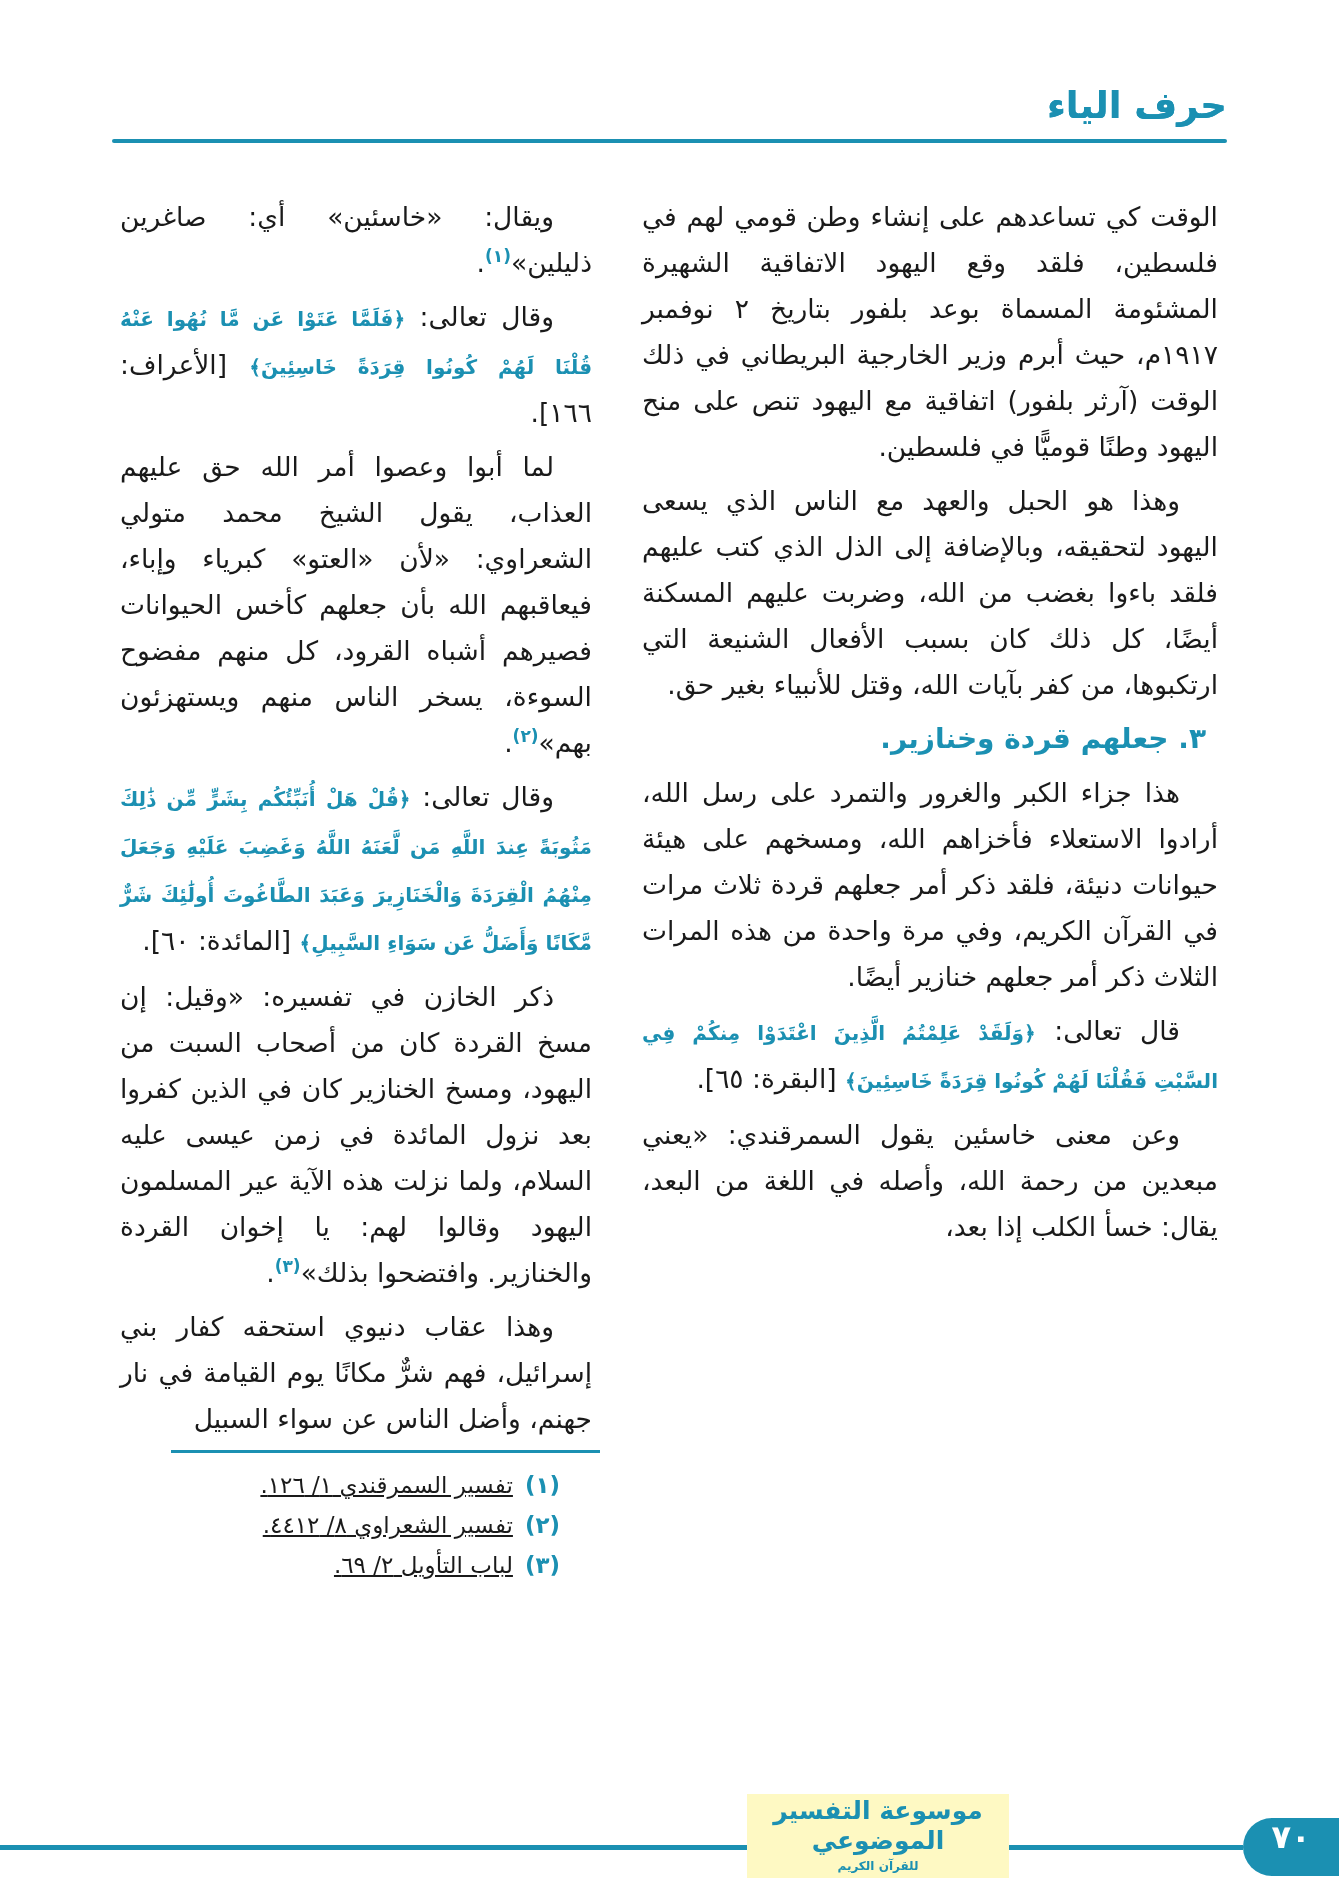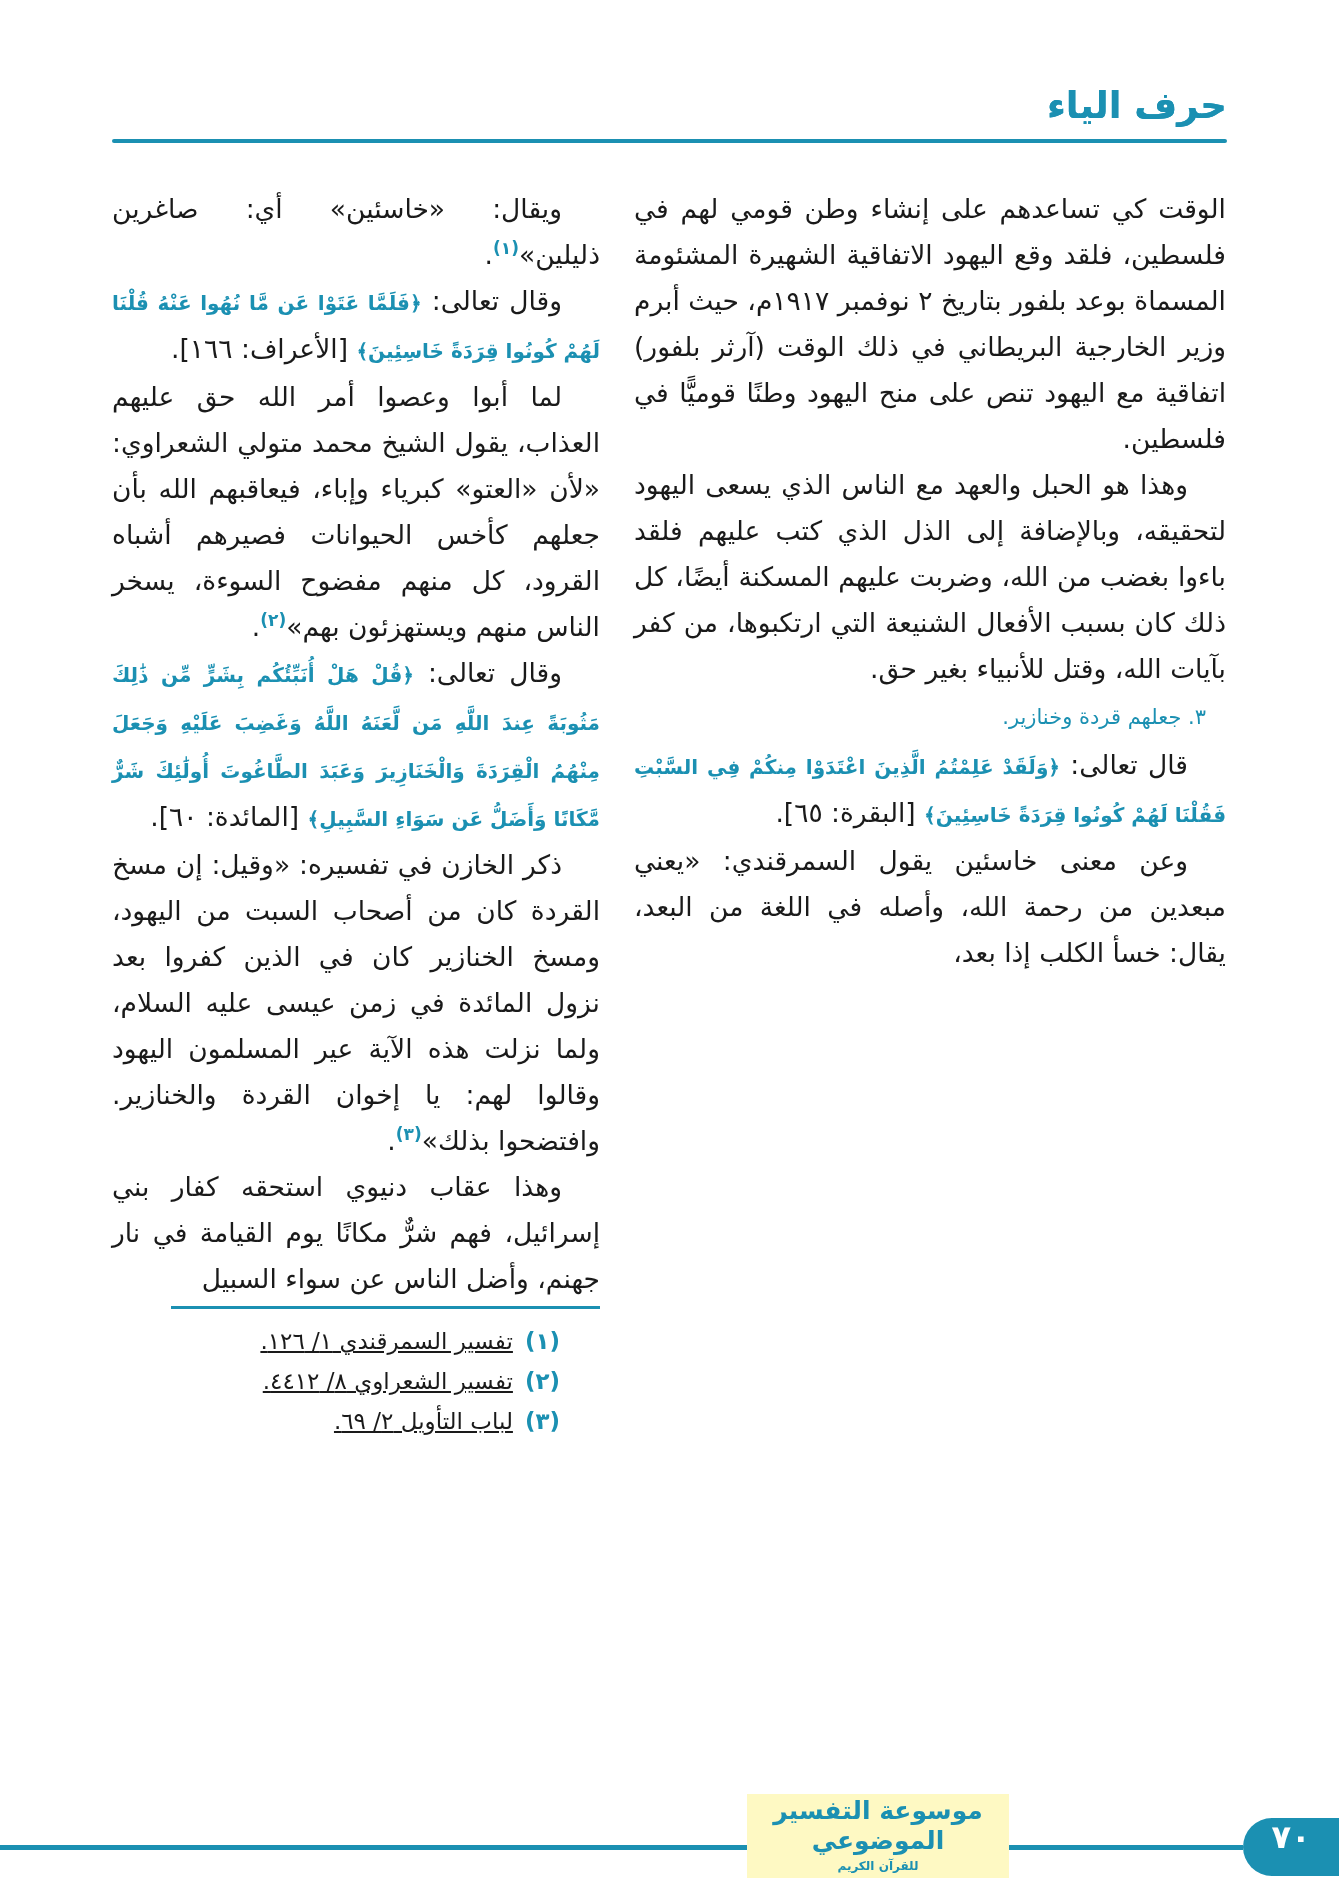--- a/index.html
+++ b/index.html
@@ -22,24 +22,24 @@
   }
   .header-rule{height:4px;background:var(--accent);margin-top:12px;border-radius:2px;}
   
   .columns{
     position:absolute;top:186px;right:113px;left:112px;
     display:flex;gap:34px;align-items:flex-start;
   }
   .col{font-size:26.5px;line-height:46px;text-align:justify;}
   .col-right{width:592px;flex:0 0 592px;}
   .col-left{flex:1;min-width:0;}
-  .para{margin:0;text-indent:38px;}
+  .para{margin:8px;text-indent:38px;}
   .para.no-indent{text-indent:0;}
   .section-heading{
-    margin:2px 0;color:var(--accent);font-size:21px;font-weight:normal;
+    margin:2px 0;color:var(--accent);font-size:28px;font-weight:bold;
     text-indent:20px;line-height:46px;
   }
   .quran{
     color:var(--accent);font-weight:bold;font-size:20px;
   }
   .ref{color:var(--ink);}
   sup.fnref{
     color:var(--accent);font-size:17px;line-height:0;vertical-align:super;
     font-weight:bold;
   }
@@ -84,20 +84,23 @@
 
   <div class="col col-right">
     <p class="para no-indent">
       <span>الوقت كي تساعدهم على إنشاء وطن قومي لهم في فلسطين، فلقد وقع اليهود الاتفاقية الشهيرة المشئومة المسماة بوعد بلفور بتاريخ ٢ نوفمبر ١٩١٧م، حيث أبرم وزير الخارجية البريطاني في ذلك الوقت (آرثر بلفور) اتفاقية مع اليهود تنص على منح اليهود وطنًا قوميًّا في فلسطين.</span>
     </p>
     <p class="para">
       <span>وهذا هو الحبل والعهد مع الناس الذي يسعى اليهود لتحقيقه، وبالإضافة إلى الذل الذي كتب عليهم فلقد باءوا بغضب من الله، وضربت عليهم المسكنة أيضًا، كل ذلك كان بسبب الأفعال الشنيعة التي ارتكبوها، من كفر بآيات الله، وقتل للأنبياء بغير حق.</span>
     </p>
     <h3 class="section-heading">٣. جعلهم قردة وخنازير.</h3>
     <p class="para">
+      <span>هذا جزاء الكبر والغرور والتمرد على رسل الله، أرادوا الاستعلاء فأخزاهم الله، ومسخهم على هيئة حيوانات دنيئة، فلقد ذكر أمر جعلهم قردة ثلاث مرات في القرآن الكريم، وفي مرة واحدة من هذه المرات الثلاث ذكر أمر جعلهم خنازير أيضًا.</span>
+    </p>
+    <p class="para">
       <span>قال تعالى: </span><span class="quran">﴿وَلَقَدْ عَلِمْتُمُ الَّذِينَ اعْتَدَوْا مِنكُمْ فِي السَّبْتِ فَقُلْنَا لَهُمْ كُونُوا قِرَدَةً خَاسِئِينَ﴾</span><span class="ref"> [البقرة: ٦٥].</span>
     </p>
     <p class="para">
       <span>وعن معنى خاسئين يقول السمرقندي: «يعني مبعدين من رحمة الله، وأصله في اللغة من البعد، يقال: خسأ الكلب إذا بعد،</span>
     </p>
   </div>
 
   <div class="col col-left">
     <p class="para">
       <span>ويقال: «خاسئين» أي: صاغرين ذليلين»</span><sup class="fnref">(١)</sup><span>.</span>

